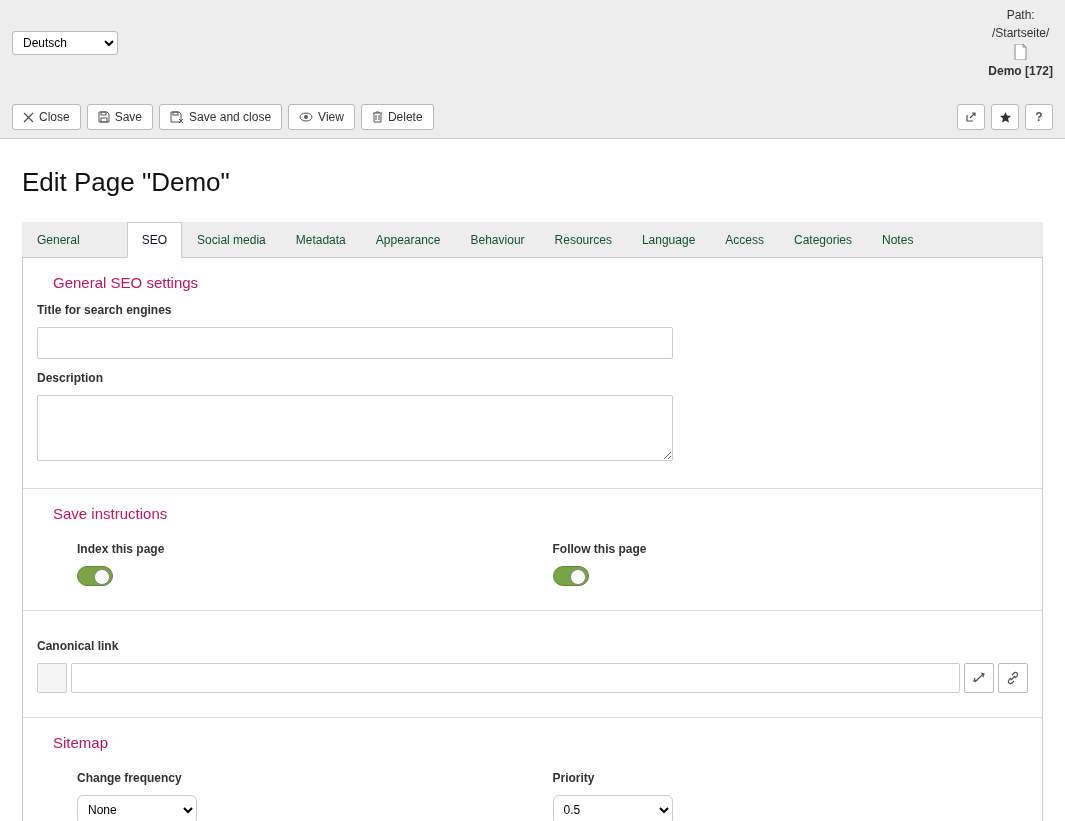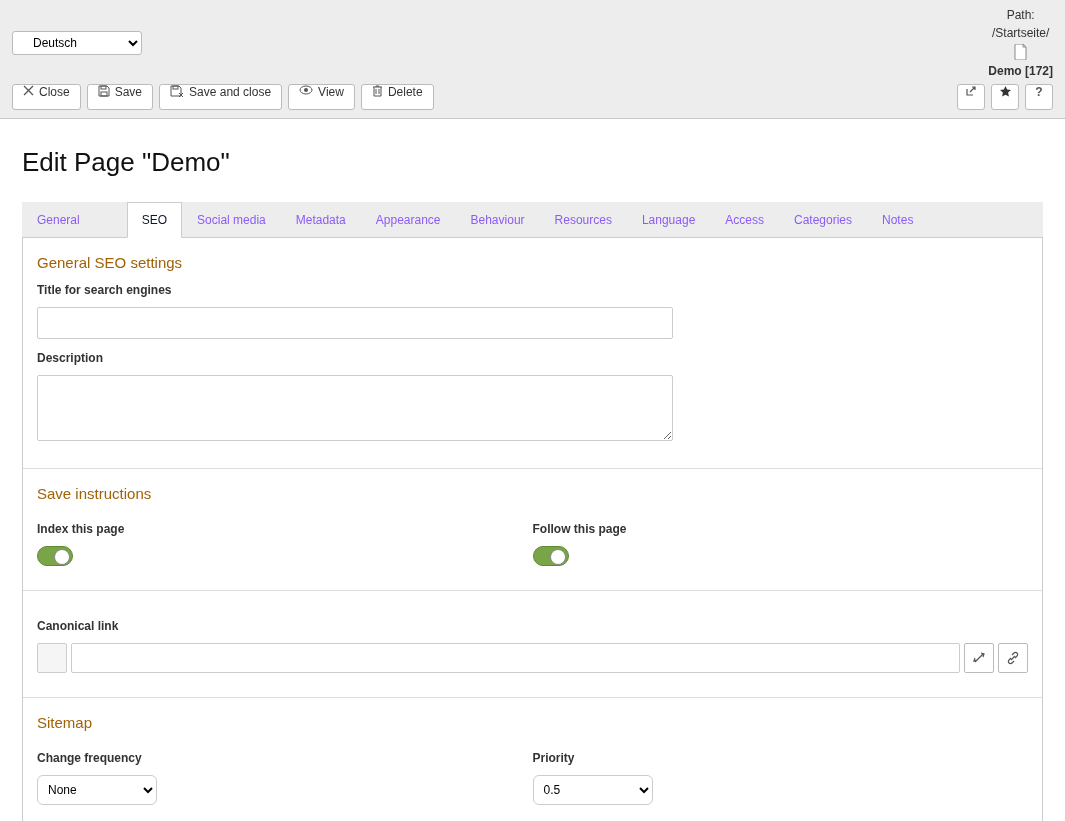--- a/index.html
+++ b/index.html
@@ -16,27 +16,27 @@
     padding: 8px 12px 8px 12px;
   }
   .topbar-row {
     display: flex;
     justify-content: space-between;
     align-items: center;
     margin-bottom: 6px;
   }
   .topbar-row:last-child { margin-bottom: 0; }
   .lang-select {
-    width: 130px;
+    width: 106px;
     height: 24px;
     border: 1px solid #bbb;
     border-radius: 3px;
     background: #fff;
     font-size: 12px;
-    padding: 0 16px;
+    padding: 0 6px;
   }
   .path {
     font-size: 12px;
     color: #333;
     display: flex;
     align-items: center;
     gap: 4px;
     flex-direction: column;
   }
   .path b { font-weight: bold; }
@@ -47,29 +47,31 @@
     vertical-align: middle;
   }
   .toolbar {
     display: flex;
     justify-content: space-between;
     align-items: center;
   }
   .btn-group { display: flex; gap: 6px; }
   .btn {
     display: inline-flex;
+    align-items: center;
     gap: 5px;
     height: 26px;
     padding: 0 10px;
     border: 1px solid #bbb;
     border-radius: 3px;
     background: #fff;
     font-size: 12px;
     cursor: pointer;
     color: #333;
+    margin-top: 20px;
   }
   .icon-btn {
     width: 28px;
     height: 26px;
     padding: 0;
     justify-content: center;
   }
   .content {
     padding: 20px 22px;
   }
@@ -80,21 +82,21 @@
     color: #111;
   }
   .tabs {
     display: flex;
     border-bottom: 1px solid #ccc;
     background: #ededed;
   }
   .tab {
     padding: 10px 14px;
     font-size: 12px;
-    color: #8b5cf6;
+    color: #14532d;
     cursor: pointer;
     border: 1px solid transparent;
     border-bottom: none;
     margin-bottom: -1px;
   }
   .tab.active {
     background: #fff;
     border: 1px solid #ccc;
     border-bottom: 1px solid #fff;
     color: #0f172a;
@@ -106,22 +108,22 @@
     background: #fff;
   }
   .section {
     padding: 16px 14px 24px 14px;
     border-bottom: 1px solid #ddd;
   }
   .section:last-child { border-bottom: none; }
   .section h2 {
     font-size: 15px;
     font-weight: 400;
-    margin: 0 0 8px 0;
-    color: #a16207;
+    margin: 0 0 8px 16px;
+    color: #be185d;
   }
   .field-label {
     font-size: 12px;
     font-weight: bold;
     margin: 12px 0 10px 0;
     display: block;
   }
   .text-input {
     width: 636px;
     max-width: 100%;
@@ -137,20 +139,21 @@
     height: 66px;
     border: 1px solid #ccc;
     border-radius: 2px;
     padding: 6px 8px;
     font-size: 12px;
     resize: vertical;
   }
   .two-col {
     display: flex;
     gap: 0;
+    margin-left: 40px;
   }
   .col { flex: 1; }
   .toggle {
     position: relative;
     width: 36px;
     height: 20px;
     background: #79a548;
     border: 1px solid #5d8a2e;
     border-radius: 11px;
     cursor: pointer;

